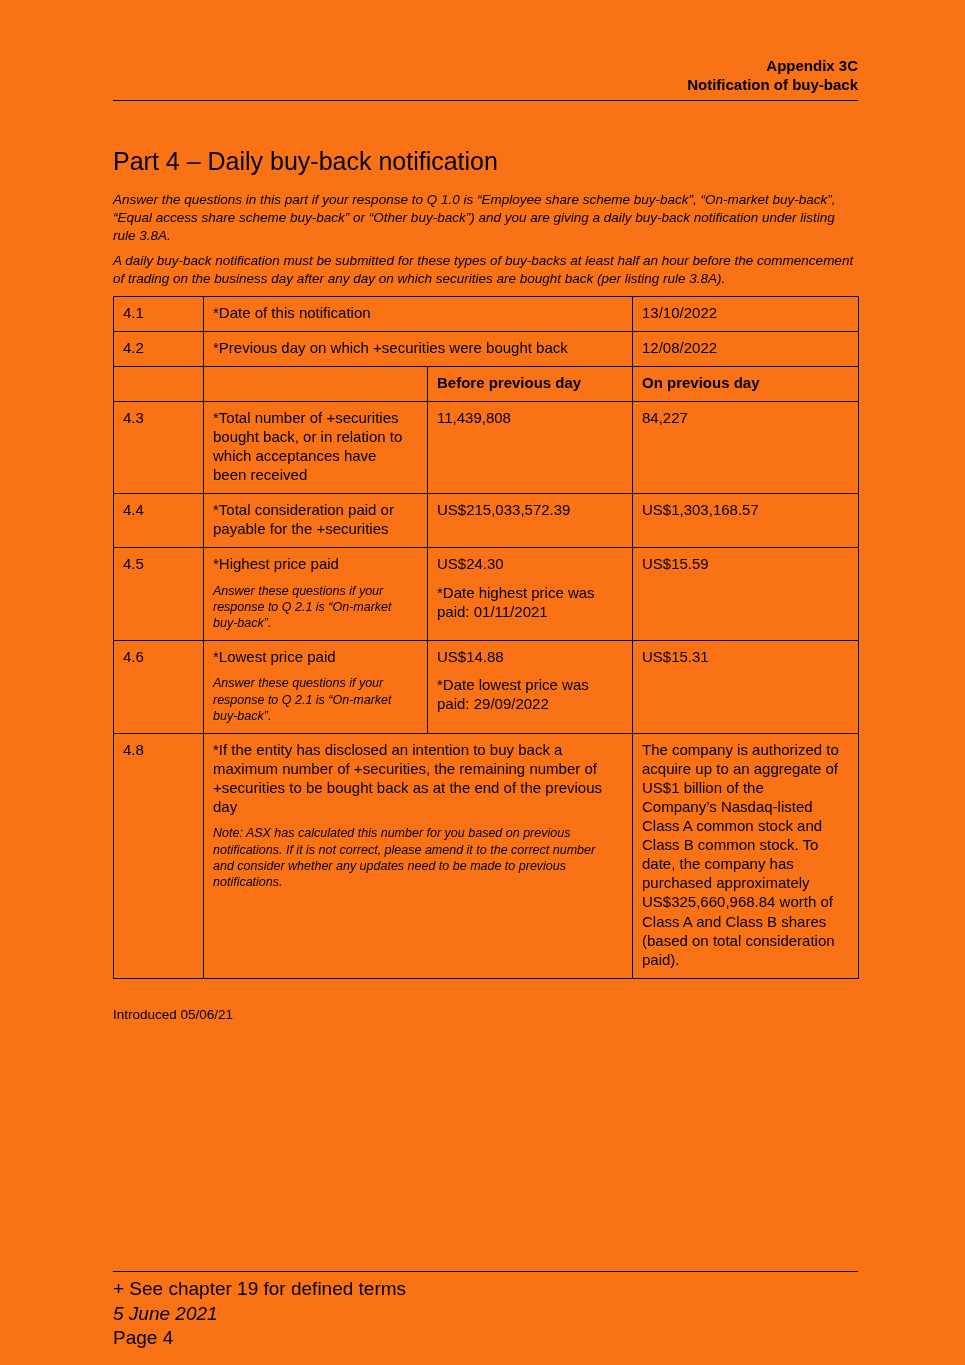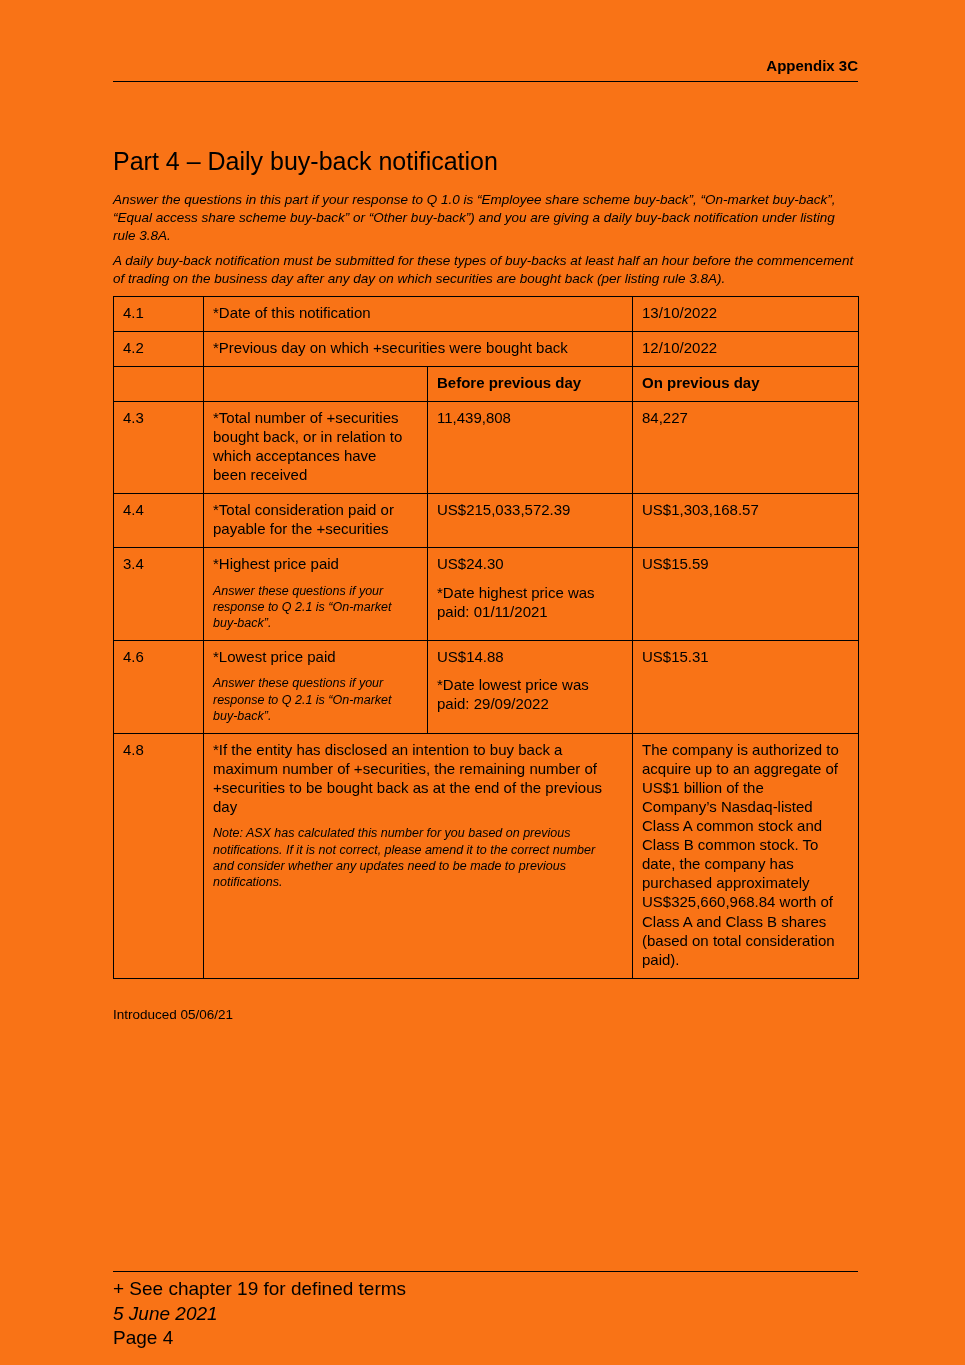--- a/index.html
+++ b/index.html
@@ -89,20 +89,21 @@
   }
   .footer-date { font-style: italic; }
 </style>
 </head>
 <body>
 
 <div class="page">
 
   <div class="doc-header">
     <div>Appendix 3C</div>
+    <div>Notification of buy-back</div>
   </div>
 
   <div class="content">
 
     <h1 class="part-title">Part 4 – Daily buy-back notification</h1>
 
     <p class="intro-para">Answer the questions in this part if your response to Q 1.0 is “Employee share scheme buy-back”, “On-market buy-back”, “Equal access share scheme buy-back” or “Other buy-back”) and you are giving a daily buy-back notification under listing rule 3.8A.</p>
     <p class="intro-para">A daily buy-back notification must be submitted for these types of buy-backs at least half an hour before the commencement of trading on the business day after any day on which securities are bought back (per listing rule 3.8A).</p>
 
     <table class="buyback-table">
@@ -114,42 +115,42 @@
       </colgroup>
       <tbody>
         <tr>
           <td>4.1</td>
           <td colspan="2">*Date of this notification</td>
           <td>13/10/2022</td>
         </tr>
         <tr>
           <td>4.2</td>
           <td colspan="2">*Previous day on which +securities were bought back</td>
-          <td>12/10/2022</td>
+          <td>12/08/2022</td>
         </tr>
         <tr>
           <td></td>
           <td></td>
           <td class="col-head">Before previous day</td>
           <td class="col-head">On previous day</td>
         </tr>
         <tr>
           <td>4.3</td>
           <td>*Total number of +securities bought back, or in relation to which acceptances have been received</td>
           <td>11,439,808</td>
           <td>84,227</td>
         </tr>
         <tr>
           <td>4.4</td>
           <td>*Total consideration paid or payable for the +securities</td>
           <td>US$215,033,572.39</td>
           <td>US$1,303,168.57</td>
         </tr>
         <tr>
-          <td>3.4</td>
+          <td>4.5</td>
           <td>
             <div>*Highest price paid</div>
             <div class="cell-note">Answer these questions if your response to Q 2.1 is “On-market buy-back”.</div>
           </td>
           <td>
             <div>US$24.30</div>
             <div class="cell-sub">*Date highest price was paid: 01/11/2021</div>
           </td>
           <td>US$15.59</td>
         </tr>

